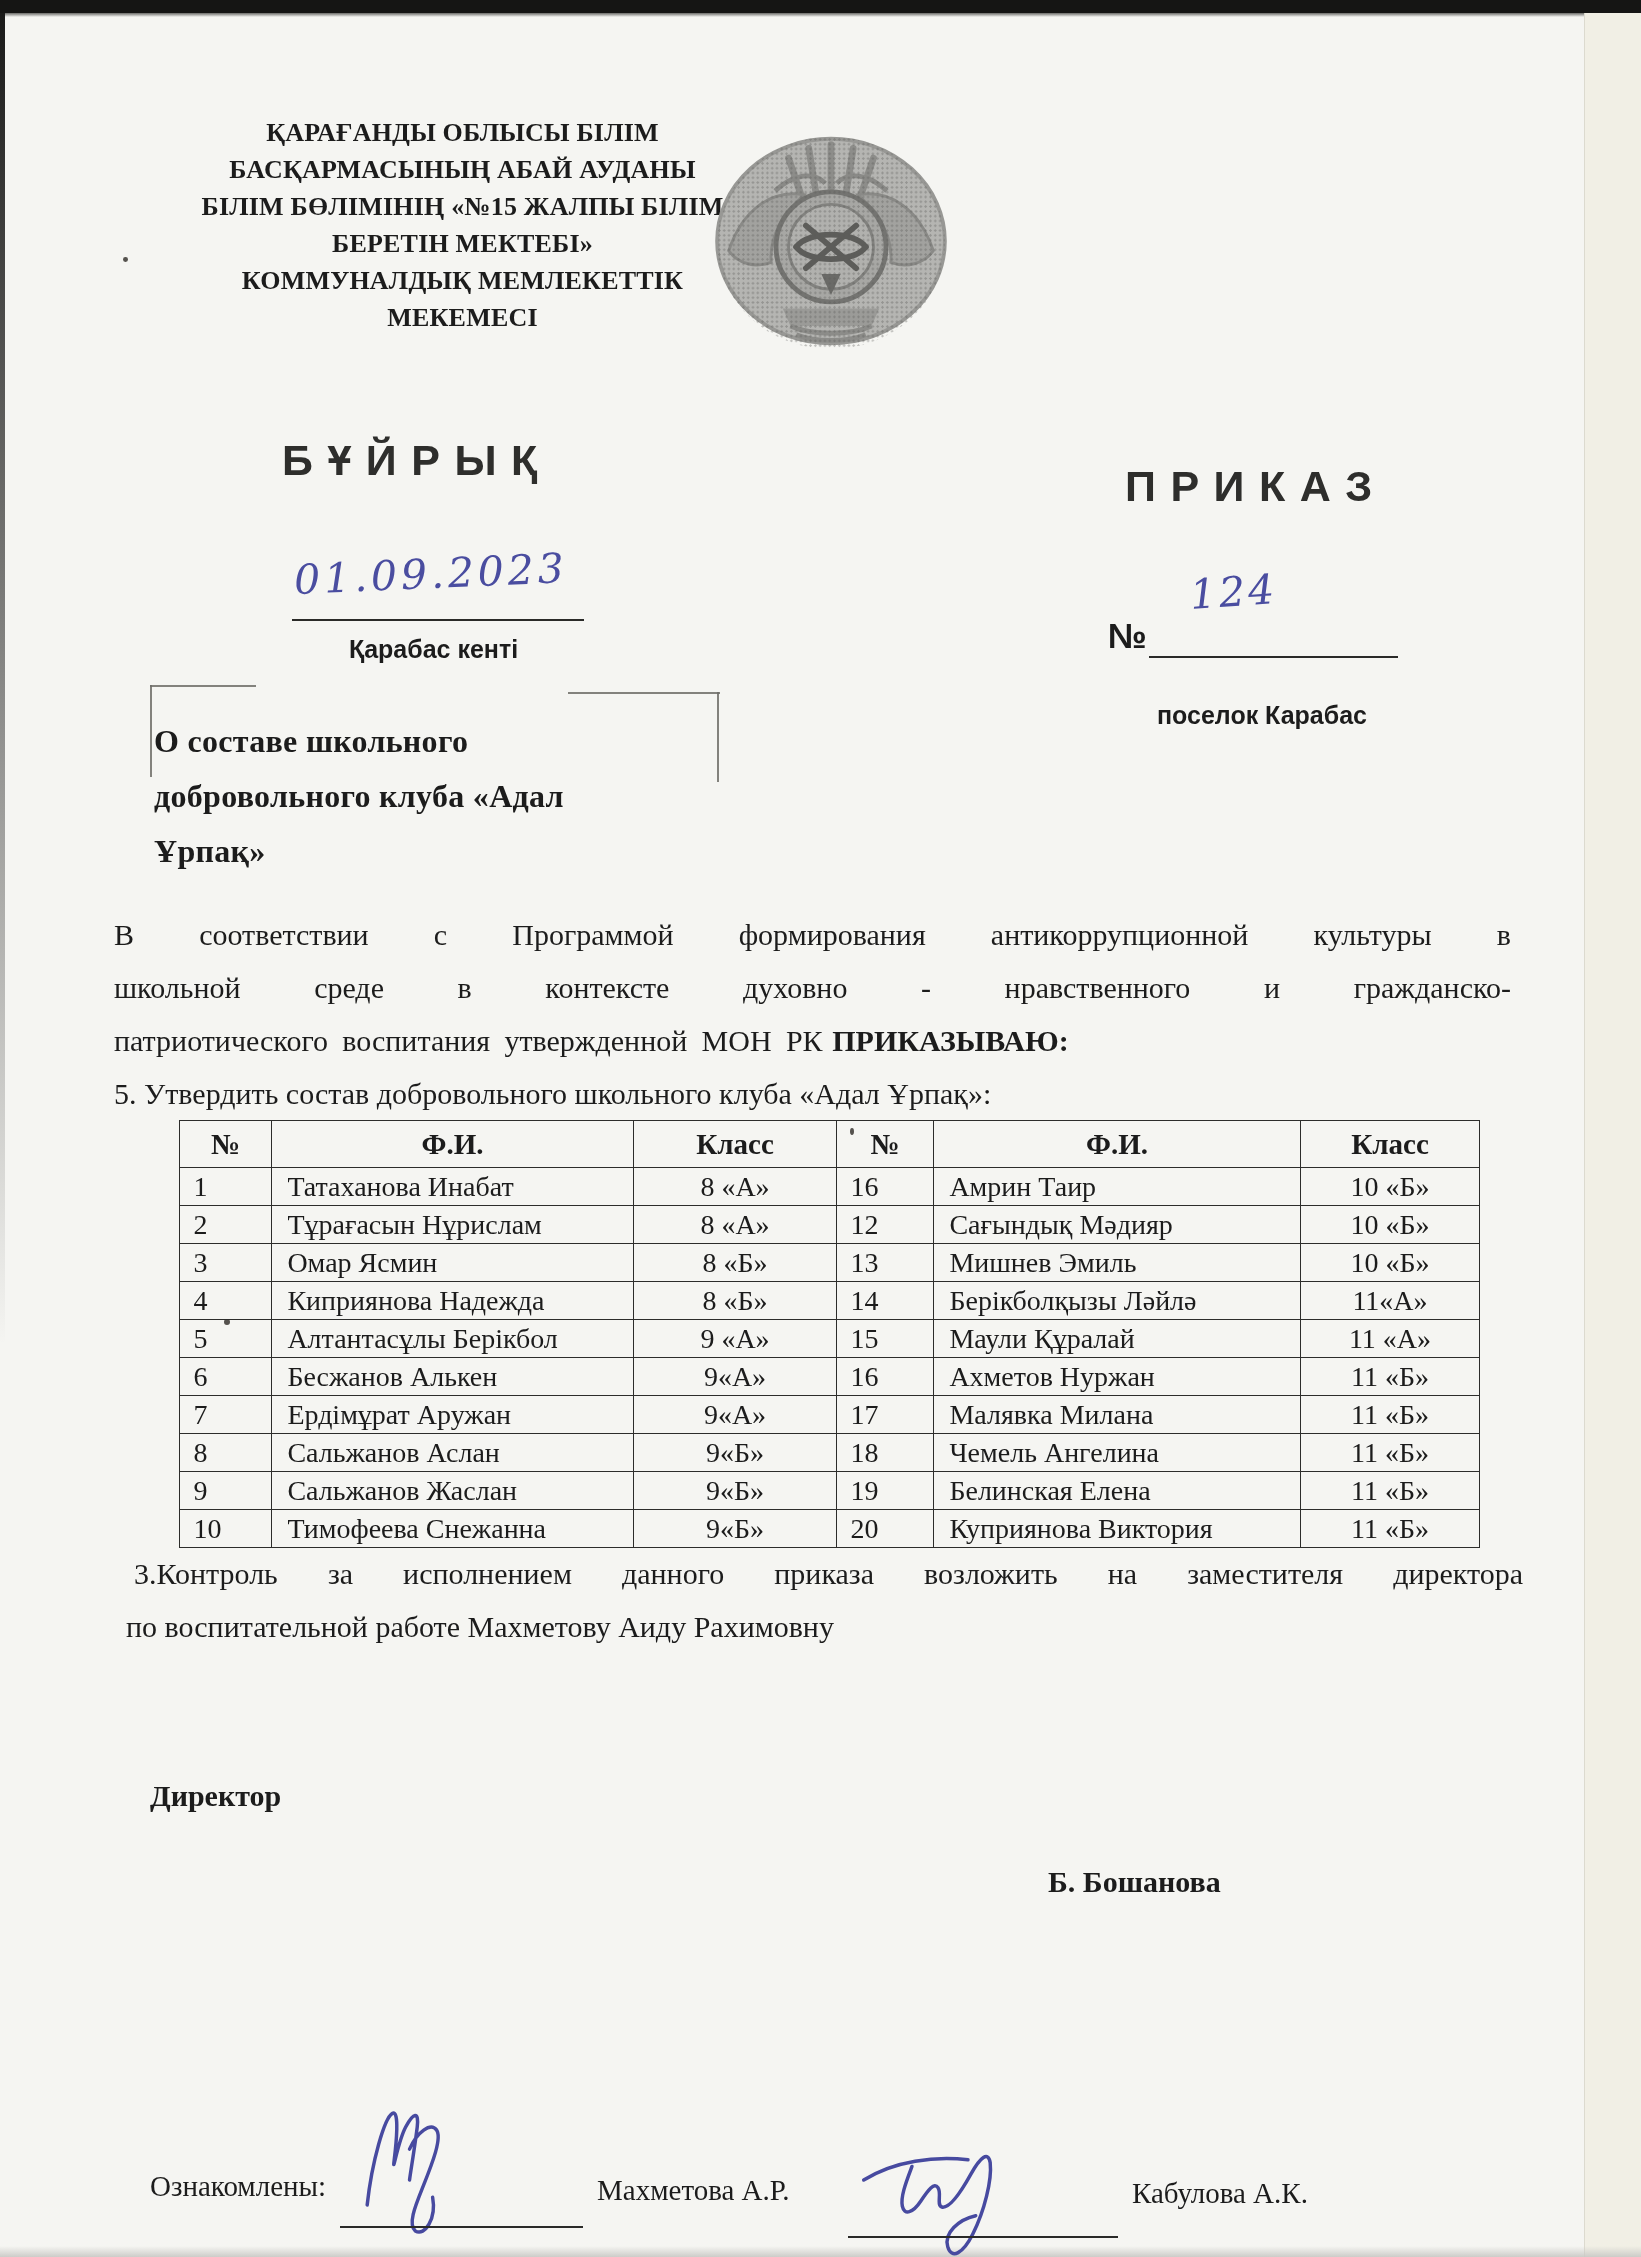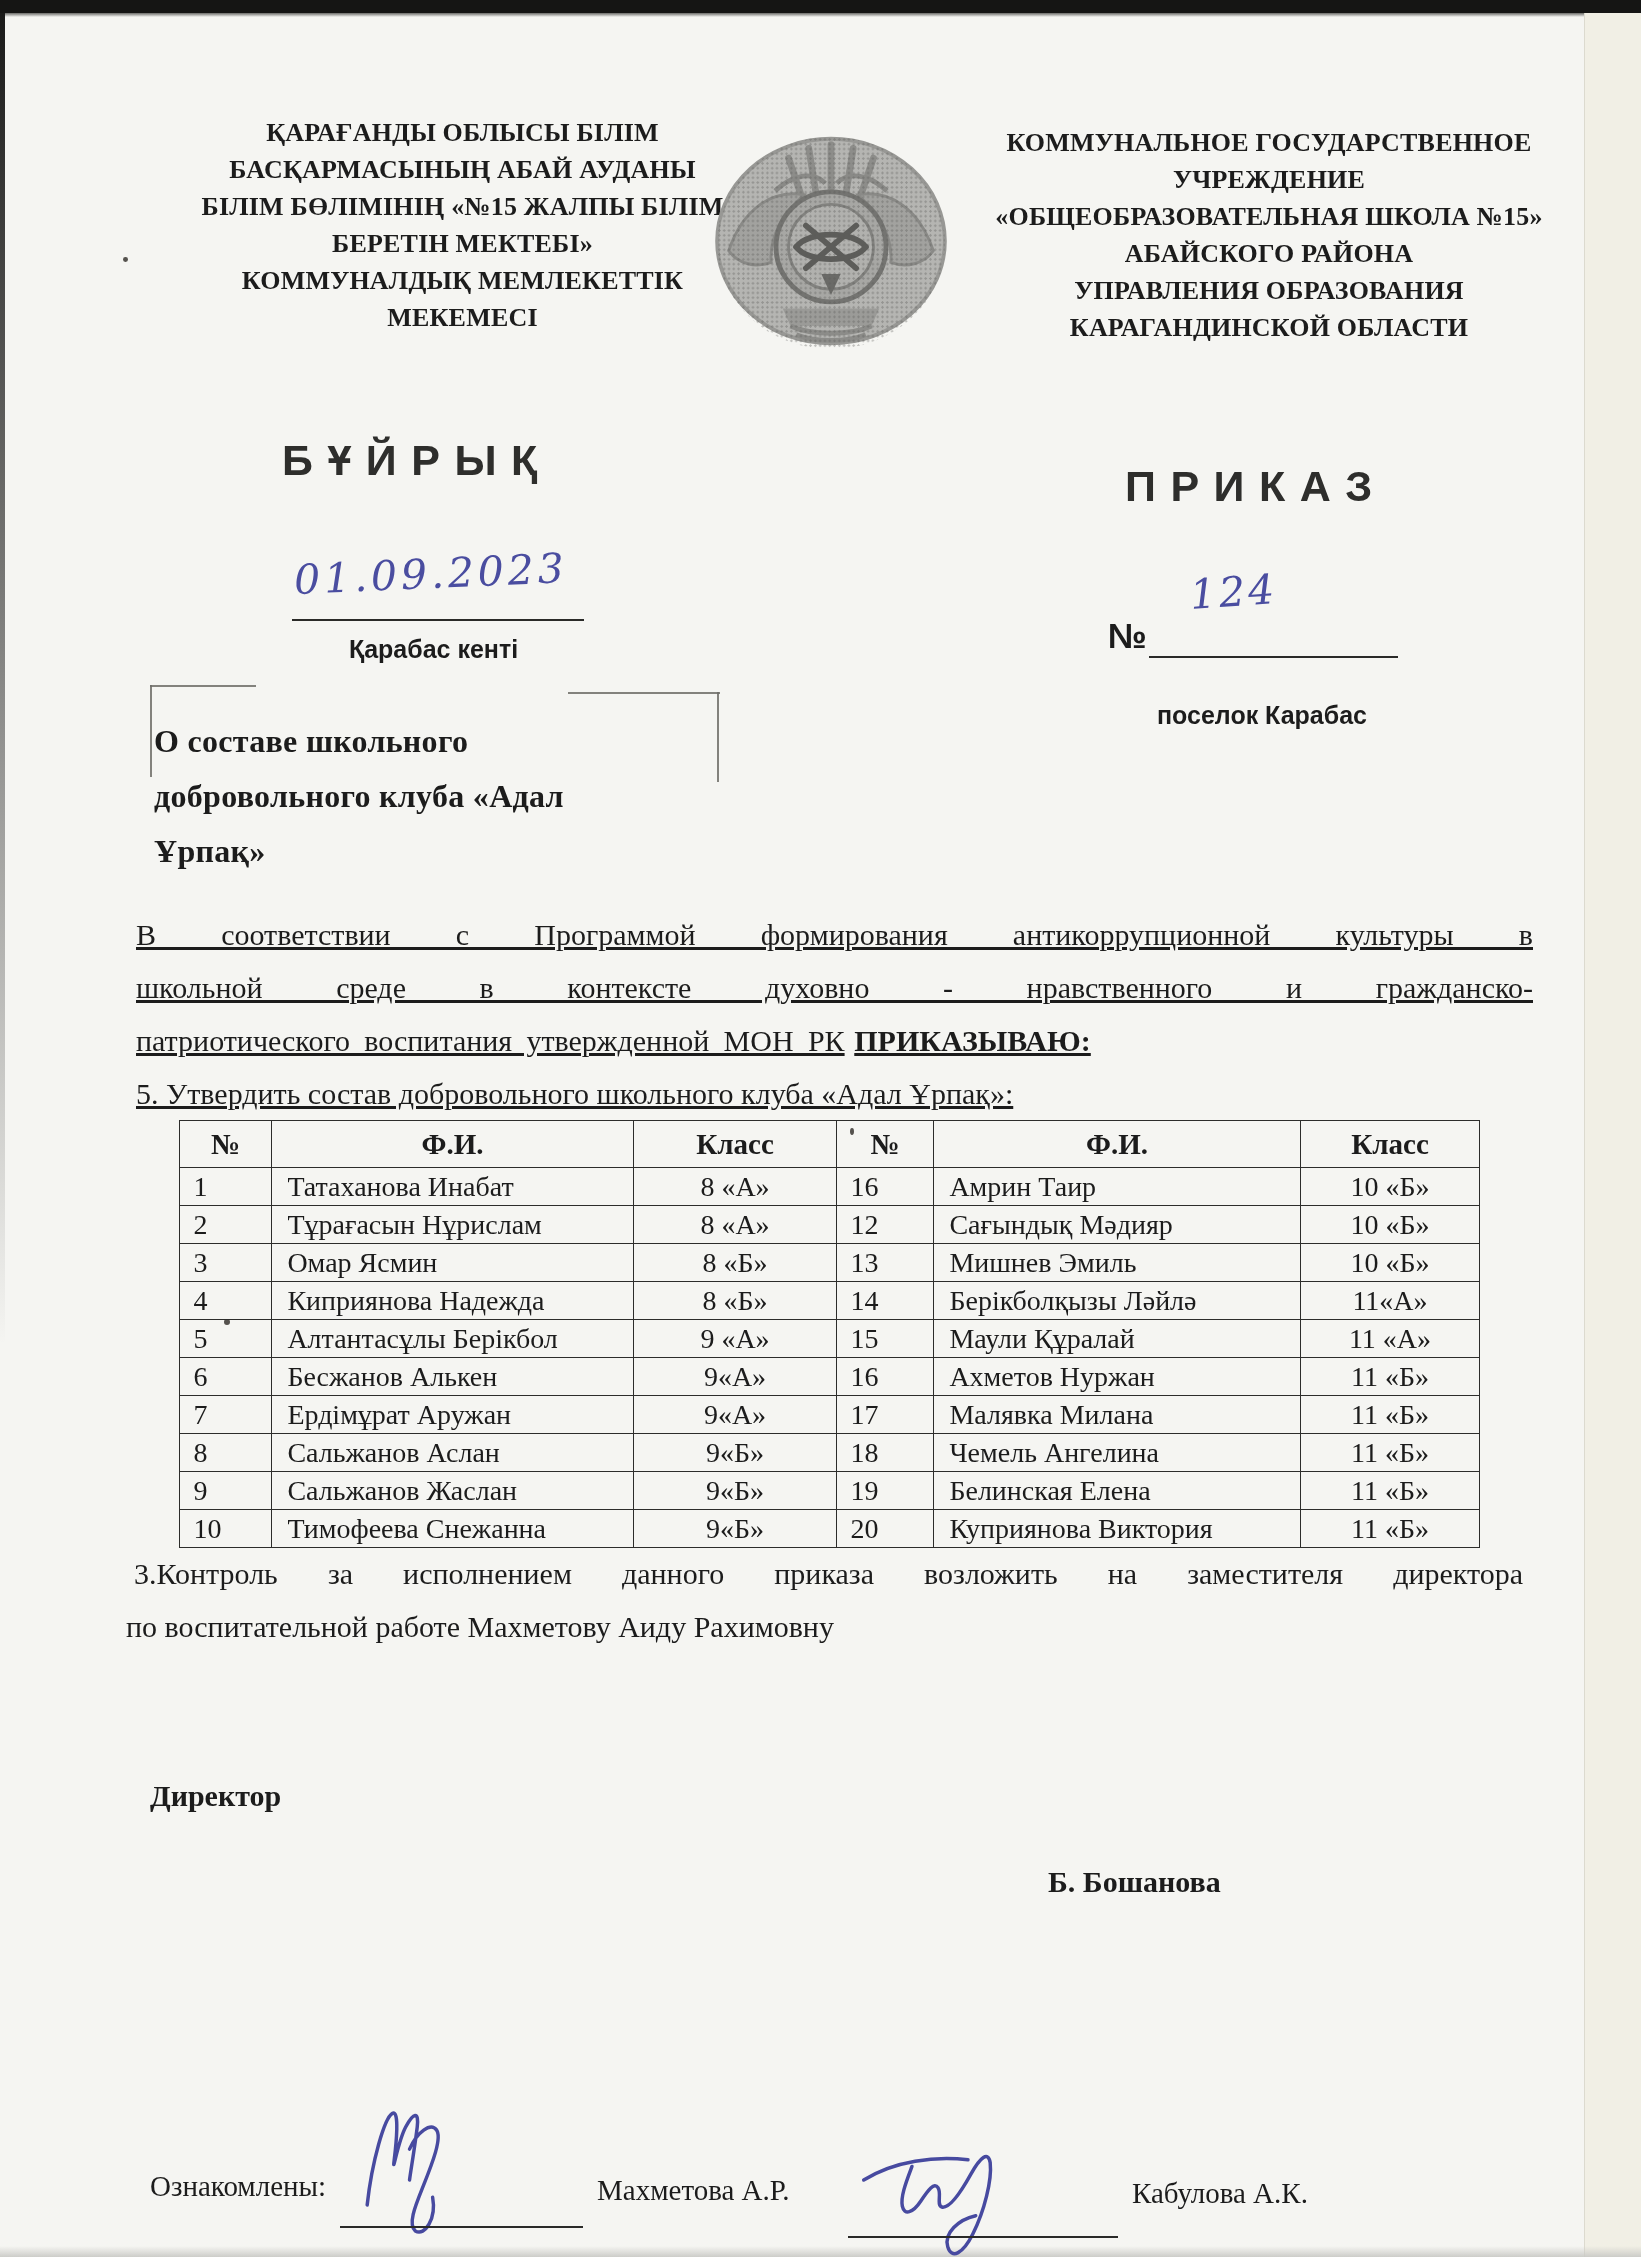--- a/index.html
+++ b/index.html
@@ -63,21 +63,21 @@
 
   
   .mark{position:absolute;background:#6f6d69;opacity:.85;}
 
   .subject{
     position:absolute;left:154px;top:714px;width:454px;
     font-weight:bold;font-size:32px;line-height:55px;letter-spacing:0.3px;
   }
 
   
-  .bodytext{position:absolute;left:136px;top:908px;width:1397px;font-size:30px;text-decoration:underline;}
+  .bodytext{position:absolute;left:114px;top:908px;width:1397px;font-size:30px;}
   .bodytext .line{height:53px;line-height:53px;white-space:nowrap;}
   .bodytext .jline{height:53px;line-height:53px;text-align:justify;text-align-last:justify;}
   .l3{word-spacing:6.8px;}
   .bold-cmd{font-weight:bold;margin-left:9.7px;}
 
   .aftertable{position:absolute;left:126px;top:1547px;width:1397px;font-size:30px;}
   .aftertable .line{height:53px;line-height:53px;white-space:nowrap;}
   .aftertable .jline{height:53px;line-height:53px;text-align:justify;text-align-last:justify;white-space:normal;margin-left:8px;}
   .ws{word-spacing:4.8px;}
 
@@ -156,26 +156,20 @@
       </g>
       <path d="M112,146 L132,146 L122,168 Z" fill="#6a6a67"></path>
       <path d="M72,182 L172,182 L164,200 L80,200 Z" fill="#9b9b98"></path>
       <g stroke="#8c8c89" stroke-width="5" fill="none">
         <path d="M80,200 C102,210 142,210 164,200"></path>
         <path d="M86,209 C106,217 138,217 158,209"></path>
       </g>
     </svg>
   </div>
 
-  <div class="org org-right">КОММУНАЛЬНОЕ ГОСУДАРСТВЕННОЕ
-УЧРЕЖДЕНИЕ
-«ОБЩЕОБРАЗОВАТЕЛЬНАЯ ШКОЛА №15»
-АБАЙСКОГО РАЙОНА
-УПРАВЛЕНИЯ ОБРАЗОВАНИЯ
-КАРАГАНДИНСКОЙ ОБЛАСТИ</div>
 
   <div class="order-title title-kk">БҰЙРЫҚ</div>
   <div class="order-title title-ru">ПРИКАЗ</div>
 
   <div class="hand hand-date">01.09.2023</div>
   <div class="u-line date-line"></div>
   <div class="place place-kk">Қарабас кенті</div>
 
   <div class="num-sign">№</div>
   <div class="hand hand-num">124</div>

